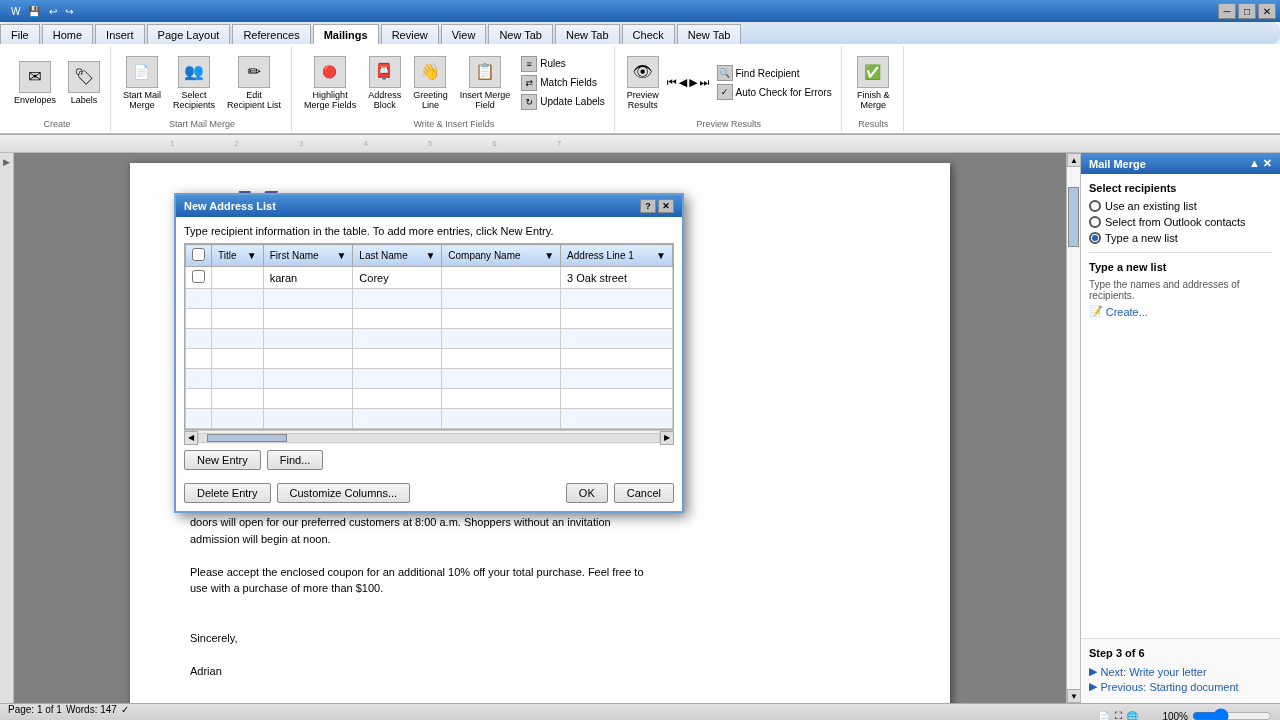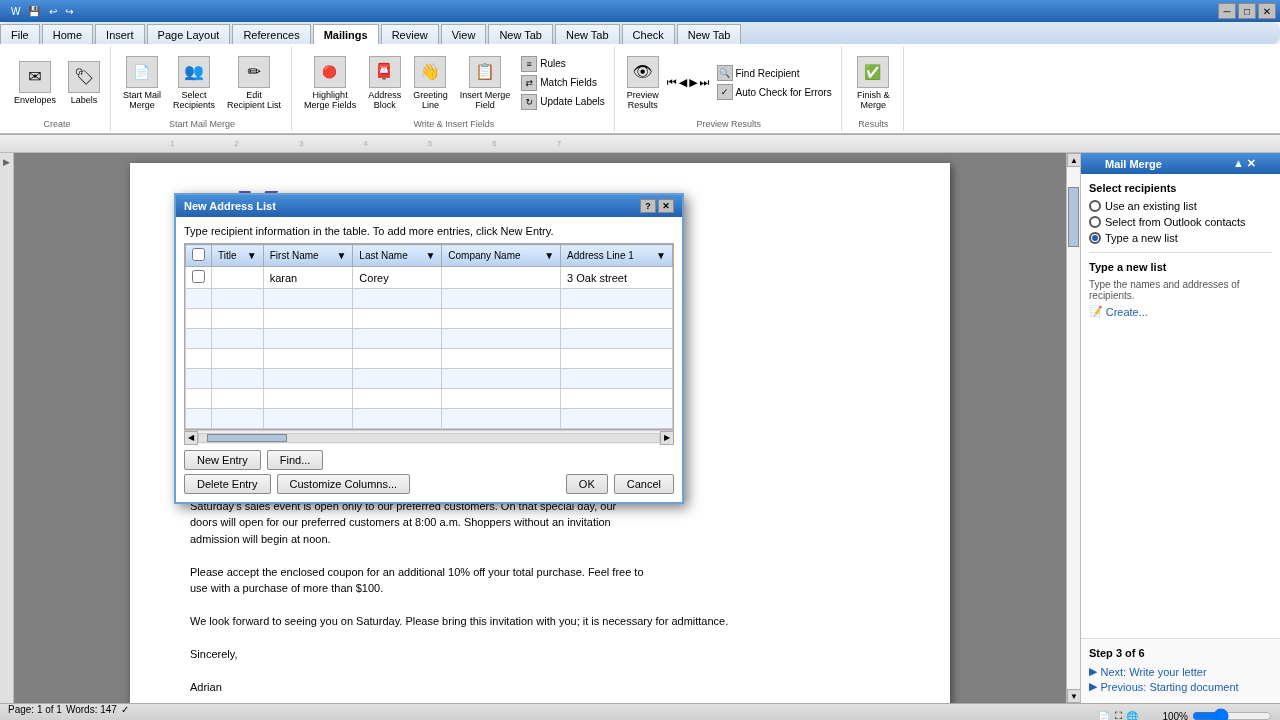--- a/index.html
+++ b/index.html
@@ -151,21 +151,21 @@
     .right-panel {
       width: 200px;
       background: white;
       border-left: 1px solid #bbb;
       display: flex;
       flex-direction: column;
     }
     .right-panel-header {
       background: linear-gradient(to bottom, #4a90d9, #2060b0);
       color: white;
-      padding: 4px 24px;
+      padding: 4px 8px;
       font-size: 11px;
       font-weight: bold;
       display: flex;
       justify-content: space-between;
       align-items: center;
     }
     .right-panel-content { padding: 8px; flex: 1; overflow-y: auto; }
     .panel-section-title { font-weight: bold; font-size: 11px; margin-bottom: 6px; }
     .radio-option { display: flex; align-items: center; gap: 4px; margin-bottom: 4px; font-size: 11px; }
     .radio-circle {
@@ -513,21 +513,20 @@
         <p>August 15th, 20--</p>
         <br>
         <p>Dear valued customer:</p>
         <br>
         <p>Our records show that you have been a loyal customer and we wish to thank you for<br>your patronage by inviting you to our Saturday sale. Our store will open its doors on<br>Saturday.</p>
         <br>
         <p>Saturday's sales event is open only to our preferred customers. On that special day, our<br>doors will open for our preferred customers at 8:00 a.m. Shoppers without an invitation<br>admission will begin at noon.</p>
         <br>
         <p>Please accept the enclosed coupon for an additional 10% off your total purchase. Feel free to<br>use with a purchase of more than $100.</p>
         <br>
-        <p>We look forward to seeing you on Saturday. Please bring this invitation with you; it is necessary for admittance.</p>
         <br>
         <p>Sincerely,</p>
         <br>
         <p>Adrian</p>
       </div>
     </div>
 
     <div class="dialog-overlay">
       <div class="dialog">
 
@@ -657,21 +656,21 @@
             <div class="scroll-arrow">▶</div>
           </div>
 
           <div class="dialog-bottom">
             <div class="dialog-bottom-left">
               <button class="action-btn">New Entry</button>
               <button class="action-btn">Find...</button>
             </div>
             <div style="flex:1;"></div>
           </div>
-          <div style="display:flex;justify-content:space-between;margin-top:4px;">
+          <div style="display:flex;justify-content:space-between;margin-top:13px;">
             <div style="display:flex;gap:6px;">
               <button class="action-btn">Delete Entry</button>
               <button class="action-btn">Customize Columns...</button>
             </div>
             <div style="display:flex;gap:6px;">
               <button class="action-btn primary">OK</button>
               <button class="action-btn">Cancel</button>
             </div>
           </div>
         </div>

